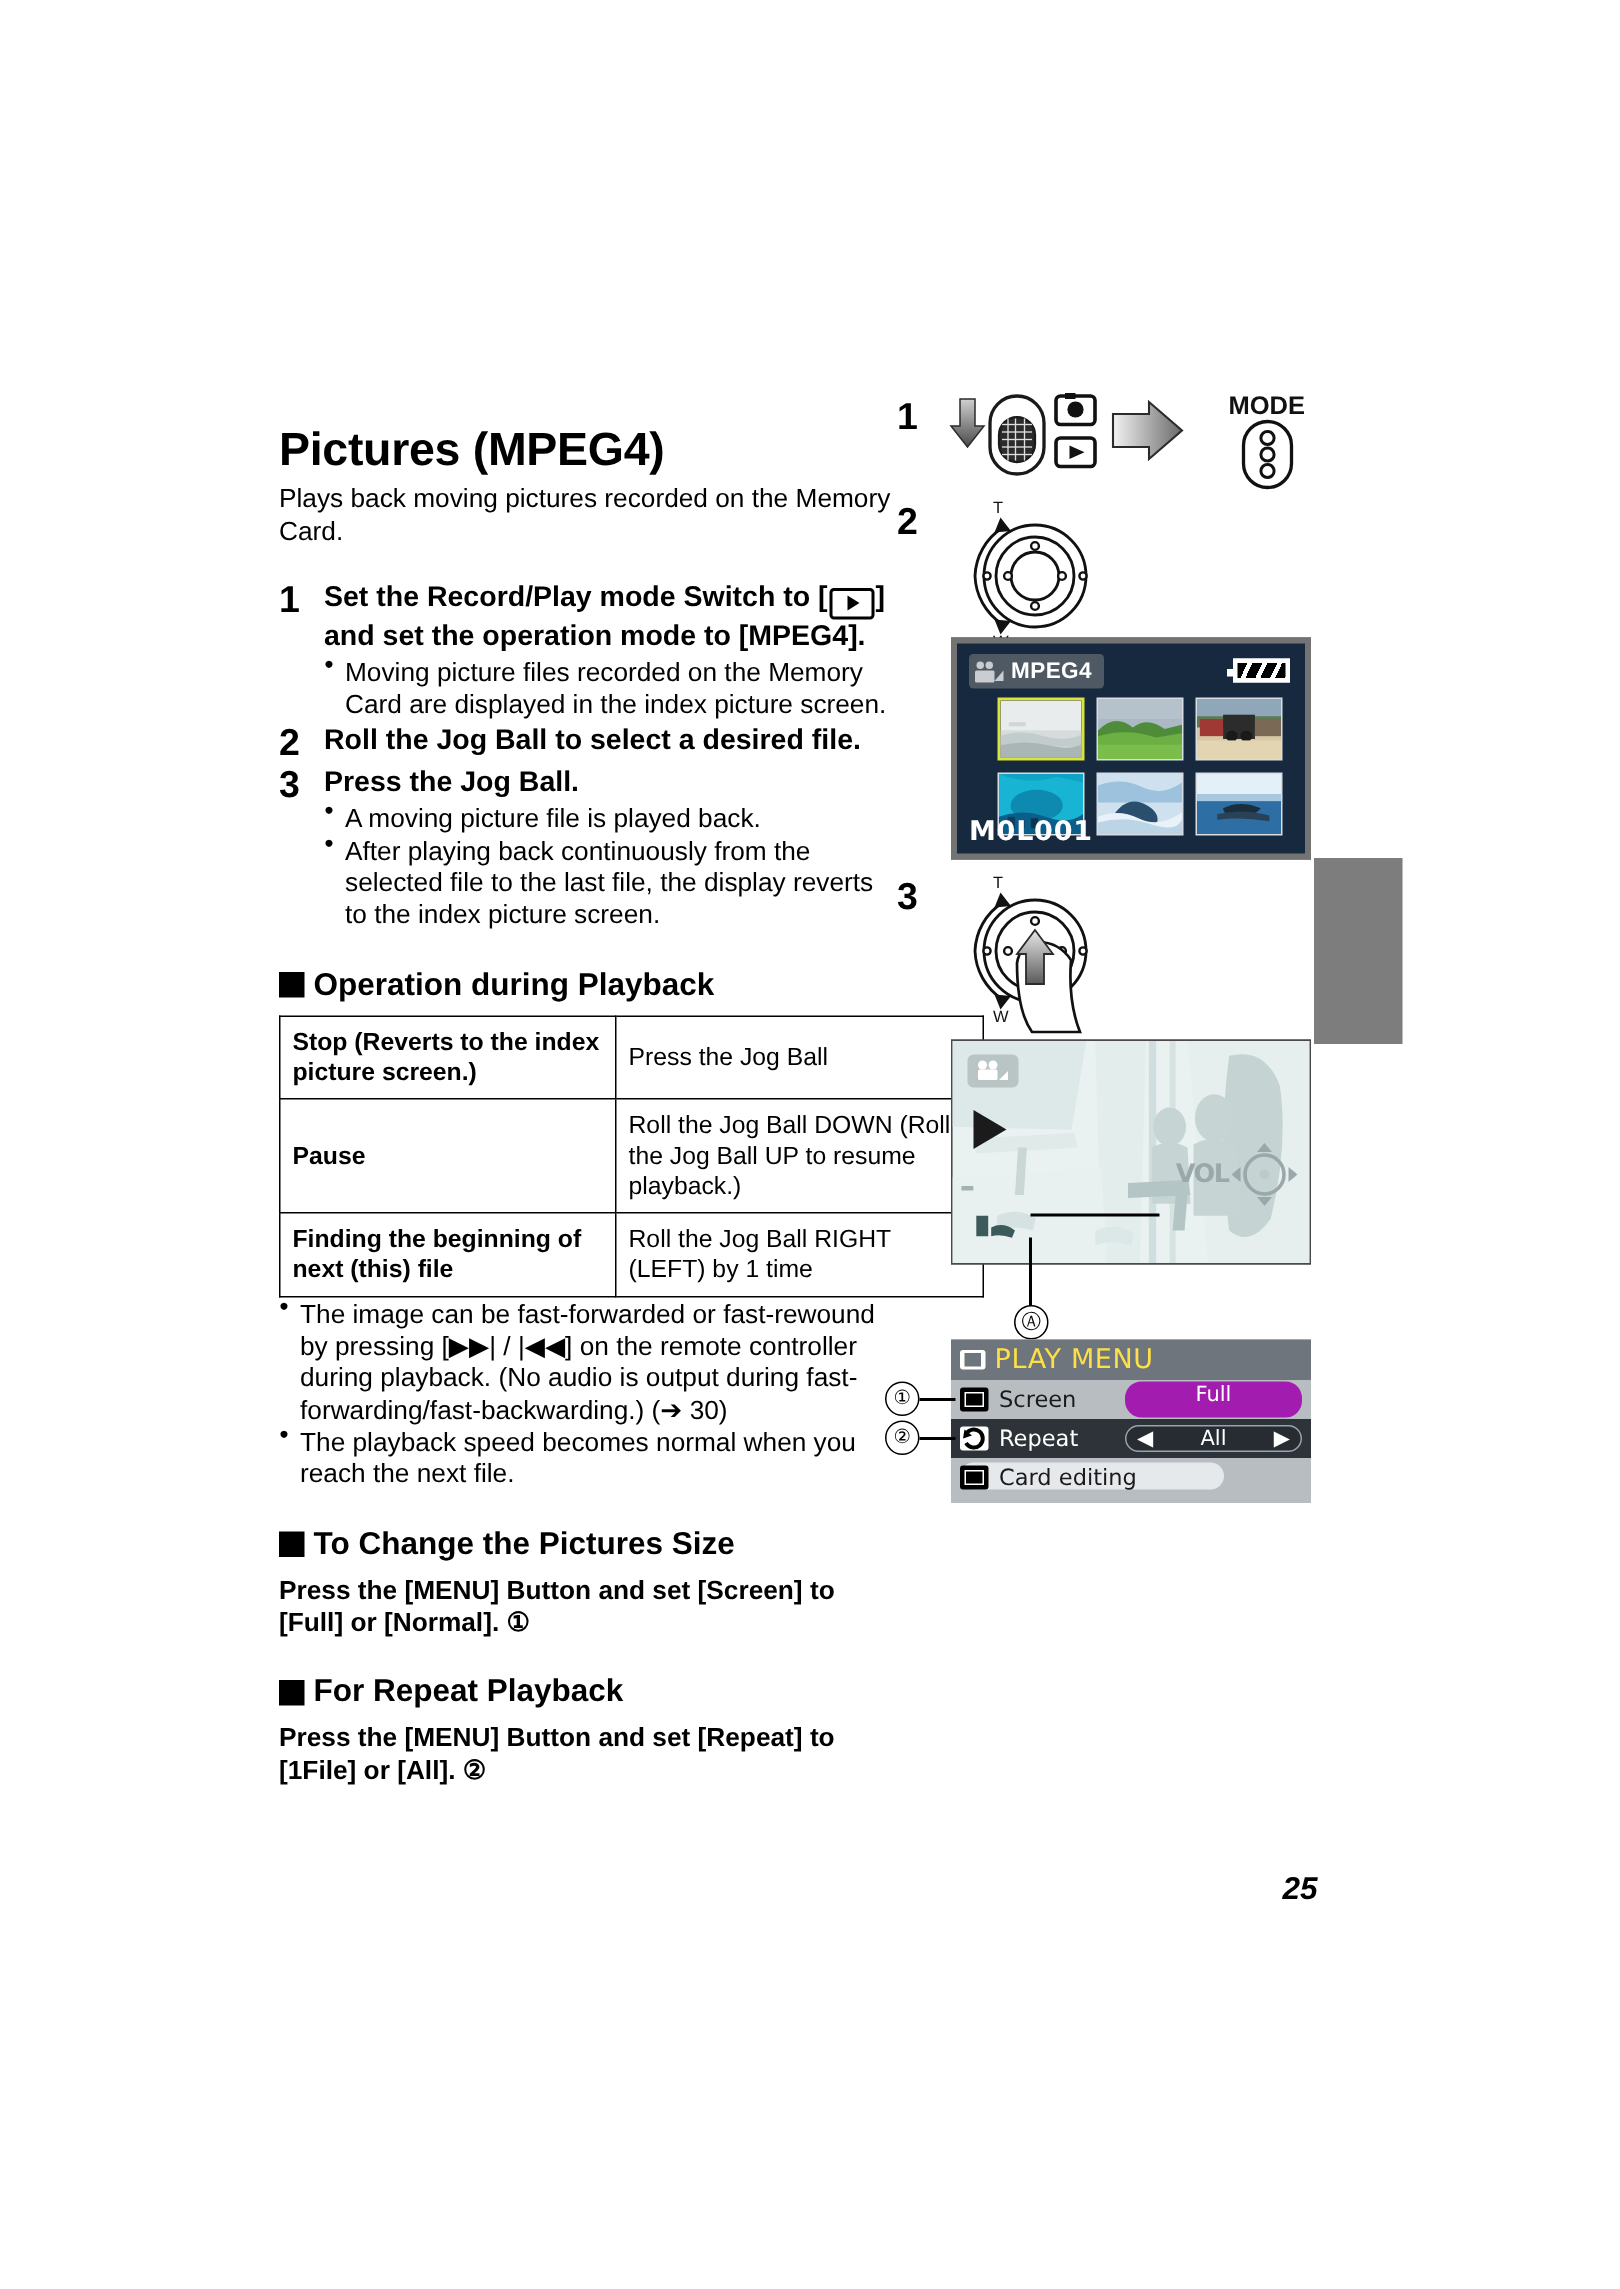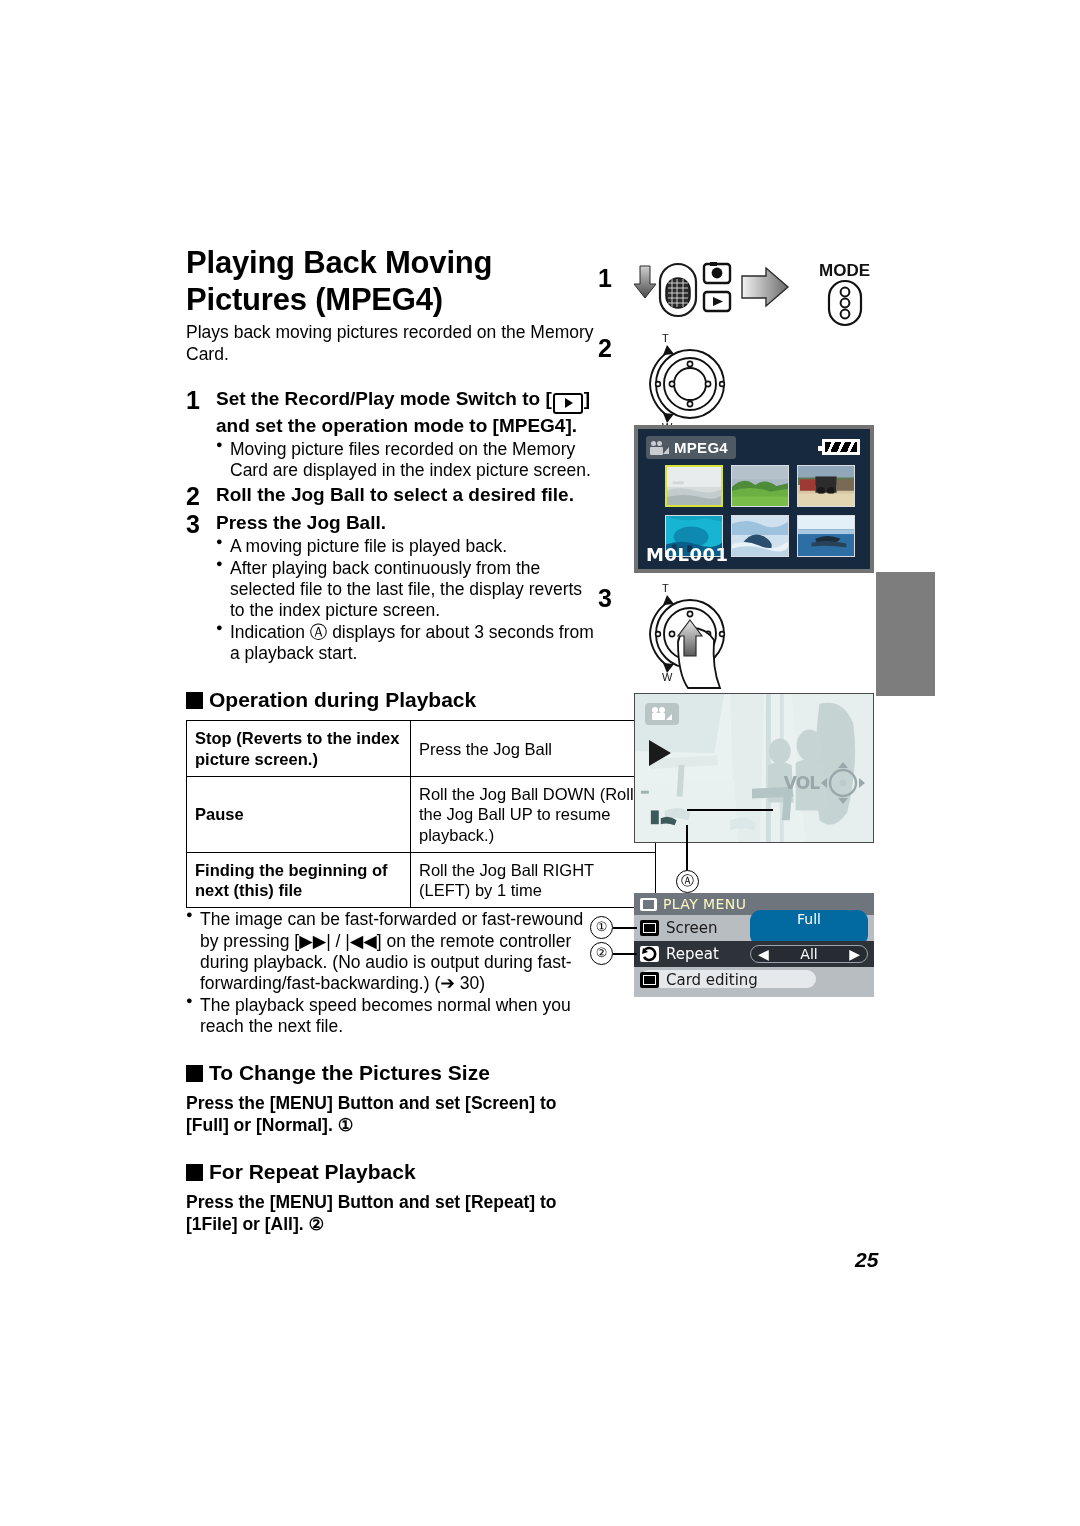--- a/index.html
+++ b/index.html
@@ -312,22 +312,22 @@
   #play-menu {
     position: absolute;
     left: 36px;
     top: 643px;
     width: 240px;
     background: #b8bdc2;
     font-family: "DejaVu Sans", sans-serif;
   }
   .pm-title {
     background: #6e757c;
-    color: #fef9c3;
-    font-size: 14px;
+    color: #fde047;
+    font-size: 18px;
     padding: 3px 6px;
     display: flex;
     align-items: center;
     letter-spacing: 0.4px;
   }
   .pm-title .ti {
     width: 17px; height: 13px; background: #fff; border-radius: 2px;
     margin-right: 6px; position: relative; flex: 0 0 17px;
   }
   .pm-title .ti::after {
@@ -353,26 +353,26 @@
   .pm-ic .inner { position: absolute; inset: 3px 3px; border: 1.5px solid #fff; }
   .pm-lbl {
     font-size: 15px;
     color: #1a1a1a;
     flex: 0 0 auto;
     width: 84px;
   }
   .pm-row.active .pm-lbl { color: #fff; }
   .pm-val {
     flex: 1 1 auto;
-    background: #0369a1;
+    background: #a21caf;
     color: #fff;
     border-radius: 11px;
     font-size: 14px;
     text-align: center;
-    height: 36px;
+    height: 24px;
     line-height: 18px;
     position: relative;
   }
   .pm-row.active .pm-val { background: #272c33; border: 1px solid #9aa2ab; height: 16px; line-height: 16px;}
   .pm-val .lt { position:absolute; left: 7px; top: 0; }
   .pm-val .gt { position:absolute; right: 7px; top: 0; }
   .pm-row.plain .pm-lbl { z-index:2; }
   .pm-row.plain {
     background: transparent;
   }
@@ -423,21 +423,21 @@
   svg { display: block; overflow: visible; }
 </style>
 </head>
 <body>
 
 <div id="page">
 
   <div id="left-col">
 
     <h1 class="doc-title">
-      <span>Playing Back Moving</span><br>
+      <br>
       <span>Pictures (MPEG4)</span>
     </h1>
 
     <p class="intro">Plays back moving pictures recorded on the Memory Card.</p>
 
     <div class="step">
       <div class="step-num">1</div>
       <div class="step-body">
         <span>Set the Record/Play mode Switch to [</span><span class="inline-box"></span><span>] and set the operation mode to [MPEG4].</span>
         <ul class="bullets">
@@ -451,21 +451,20 @@
       <div class="step-body">Roll the Jog Ball to select a desired file.</div>
     </div>
 
     <div class="step">
       <div class="step-num">3</div>
       <div class="step-body">
         <span>Press the Jog Ball.</span>
         <ul class="bullets">
           <li>A moving picture file is played back.</li>
           <li>After playing back continuously from the selected file to the last file, the display reverts to the index picture screen.</li>
-          <li>Indication Ⓐ displays for about 3 seconds from a playback start.</li>
         </ul>
       </div>
     </div>
 
     <div class="sec-head">
       <span class="sq"></span>
       <span>Operation during Playback</span>
     </div>
 
     <table class="op-table">

